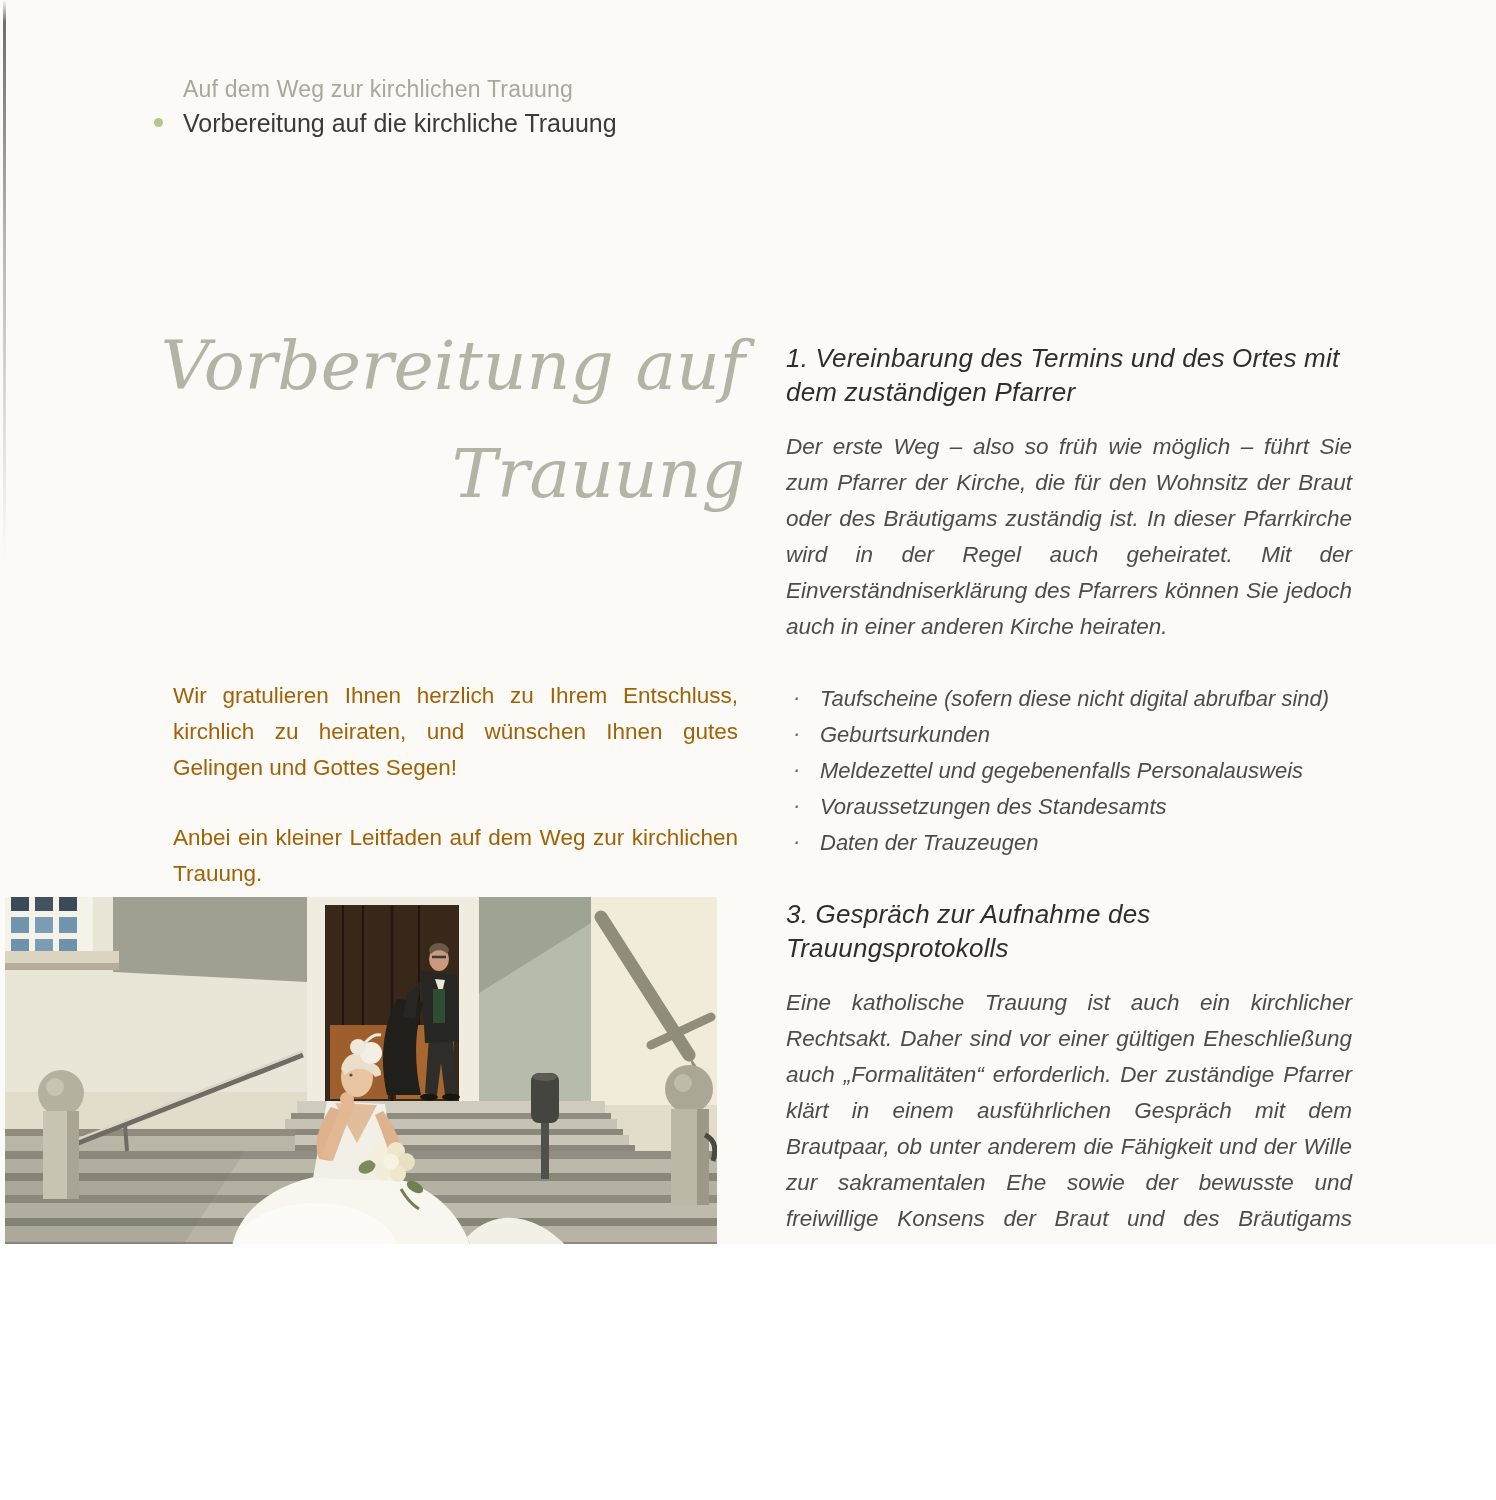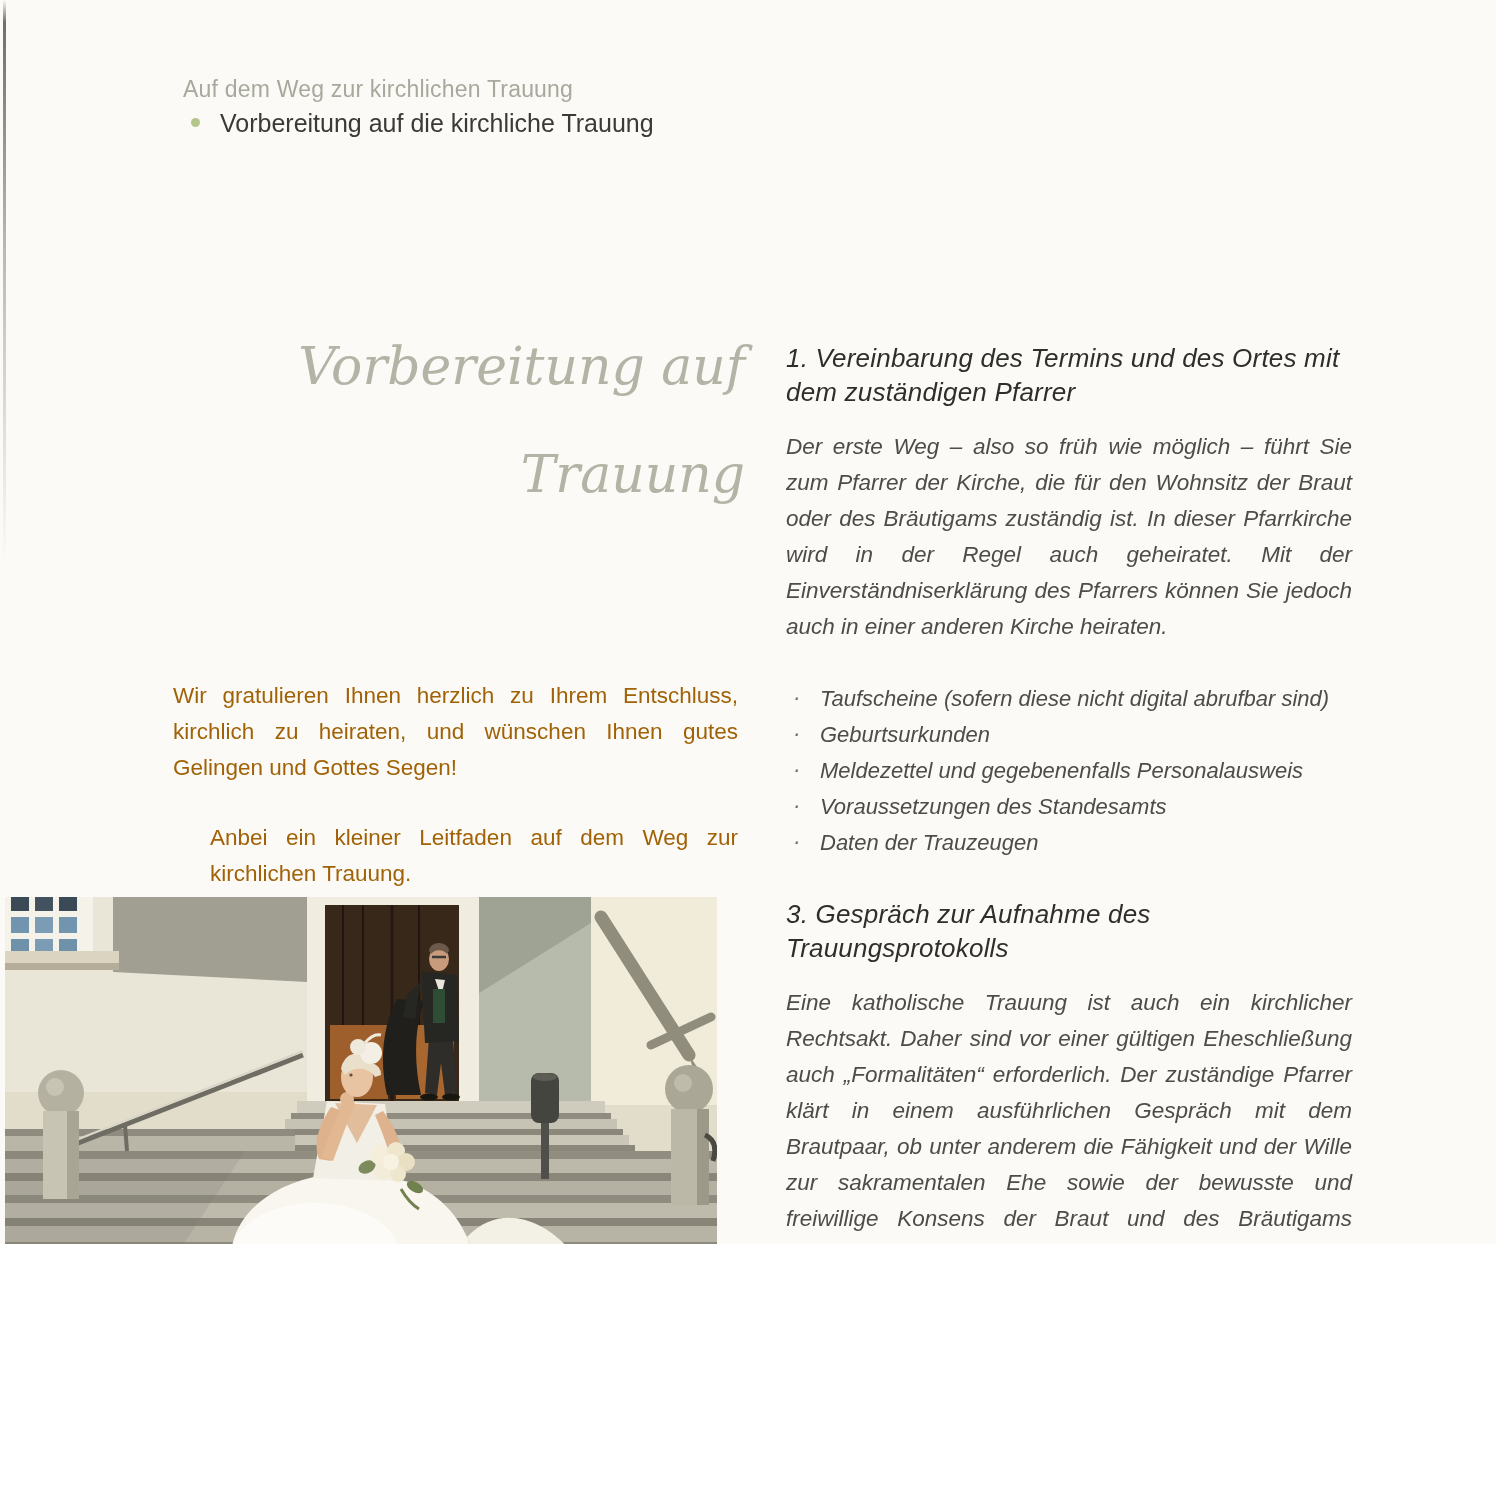--- a/index.html
+++ b/index.html
@@ -16,42 +16,42 @@
   .scan-edge{
     position:absolute;left:3px;top:0;width:3px;height:560px;
     background:linear-gradient(to bottom,#77777500,#6f6f6d 4%,#b9b9b7 45%,rgba(220,220,218,0));
   }
   
   .crumbs{position:absolute;left:183px;top:74px;}
   .crumb1{
     display:block;font-size:23px;line-height:30px;color:#a7a99c;letter-spacing:.2px;
   }
   .crumb2{
-    position:relative;display:block;font-size:25px;line-height:33px;color:#3a3a38;margin-top:3px;margin-left:37px;
+    position:relative;display:block;font-size:25px;line-height:33px;color:#3a3a38;margin-top:3px;
   }
   .crumb-dot{
     position:absolute;left:-29px;top:11px;width:9px;height:9px;border-radius:50%;
     background:#b5c68c;
   }
   
   .script-title{
     position:absolute;left:40px;top:312px;width:705px;margin:0;
     text-align:right;
     font-family:"DejaVu Serif","Liberation Serif",serif;
     font-style:italic;font-weight:400;
-    font-size:52px;line-height:108px;
+    font-size:68px;line-height:108px;
     color:#b4b3a6;
   }
   .script-title span{display:block;}
   
   .intro{position:absolute;left:173px;top:678px;width:565px;}
   .intro p{
     margin:0;font-size:22.5px;line-height:36px;text-align:justify;color:#a16207;
   }
-  .intro p + p{margin-top:34px;margin-left:37px;}
+  .intro p + p{margin-top:34px;}
   
   .photo{position:absolute;left:5px;top:897px;width:712px;height:436px;margin:0;}
   .photo svg{display:block;}
   
   .page-num{
     position:absolute;left:163px;top:1396px;
     font-size:17px;letter-spacing:3px;color:#a29f93;
   }
   
   .right-col{position:absolute;left:786px;top:341px;width:566px;}

